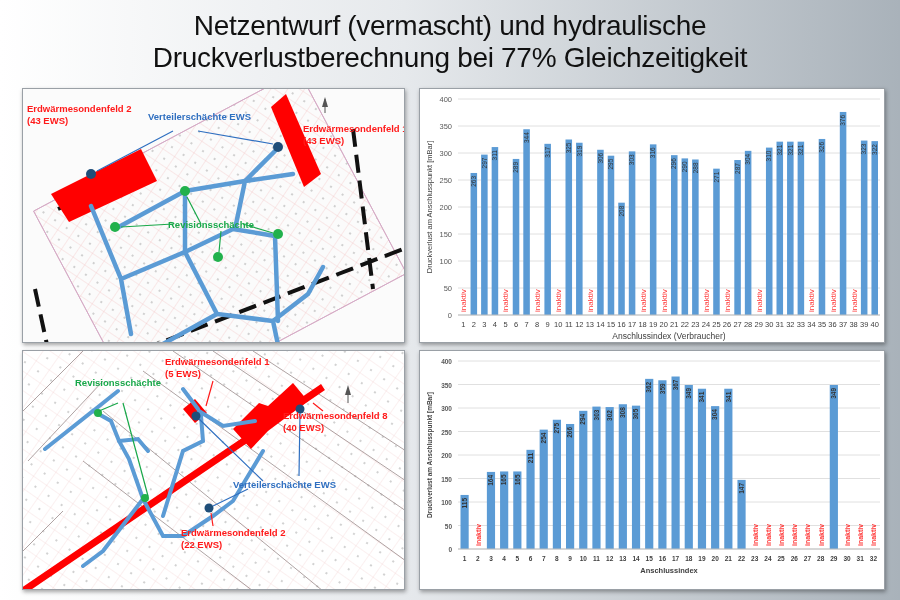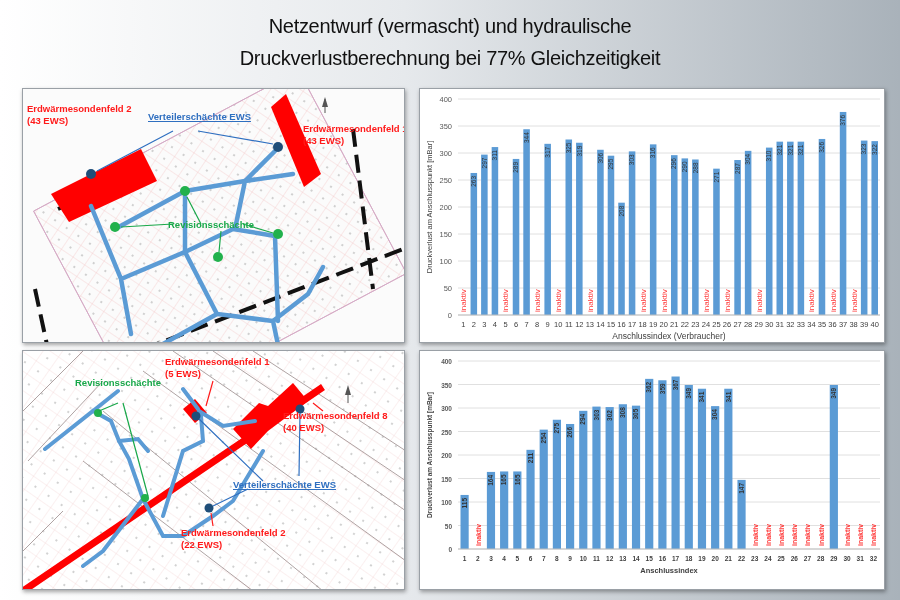--- a/index.html
+++ b/index.html
@@ -4,35 +4,35 @@
 <style>
   * { box-sizing: border-box; margin: 0; padding: 0; }
   html, body { width: 900px; height: 600px; overflow: hidden; }
   body {
     font-family: "Liberation Sans", sans-serif;
     background: linear-gradient(90deg, #ffffff 0%, #e6e9ec 45%, #a9b2ba 100%);
     position: relative;
   }
   .title {
     position: absolute; left: 0; top: 10px; width: 900px;
-    text-align: center; font-size: 20px; line-height: 32px; color: #111;
+    text-align: center; font-size: 28px; line-height: 32px; color: #111;
     letter-spacing: -0.3px;
   }
   .panel {
     position: absolute; background: #fff; border: 1px solid #9aa0a6;
     box-shadow: 1px 2px 4px rgba(0,0,0,0.35); overflow: hidden;
   }
   #map1 { left: 22px; top: 88px; width: 383px; height: 255px; }
   #map2 { left: 22px; top: 350px; width: 383px; height: 240px; }
   #chart1 { left: 419px; top: 88px; width: 466px; height: 255px; }
   #chart2 { left: 419px; top: 350px; width: 466px; height: 240px; font-weight: bold; }
   .panel svg { position: absolute; left: 0; top: 0; }
   .lbl { position: absolute; font-weight: bold; font-size: 9.5px; line-height: 12px; white-space: nowrap; }
   .red { color: #ff1a1a; }
-  .blue { color: #2f6fc0; text-decoration: underline; }
+  .blue { color: #2f6fc0; }
   .green { color: #19a84a; }
 </style>
 </head>
 <body>
 
 <div class="title">
   <div>Netzentwurf (vermascht) und hydraulische</div>
   <div>Druckverlustberechnung bei 77% Gleichzeitigkeit</div>
 </div>
 

